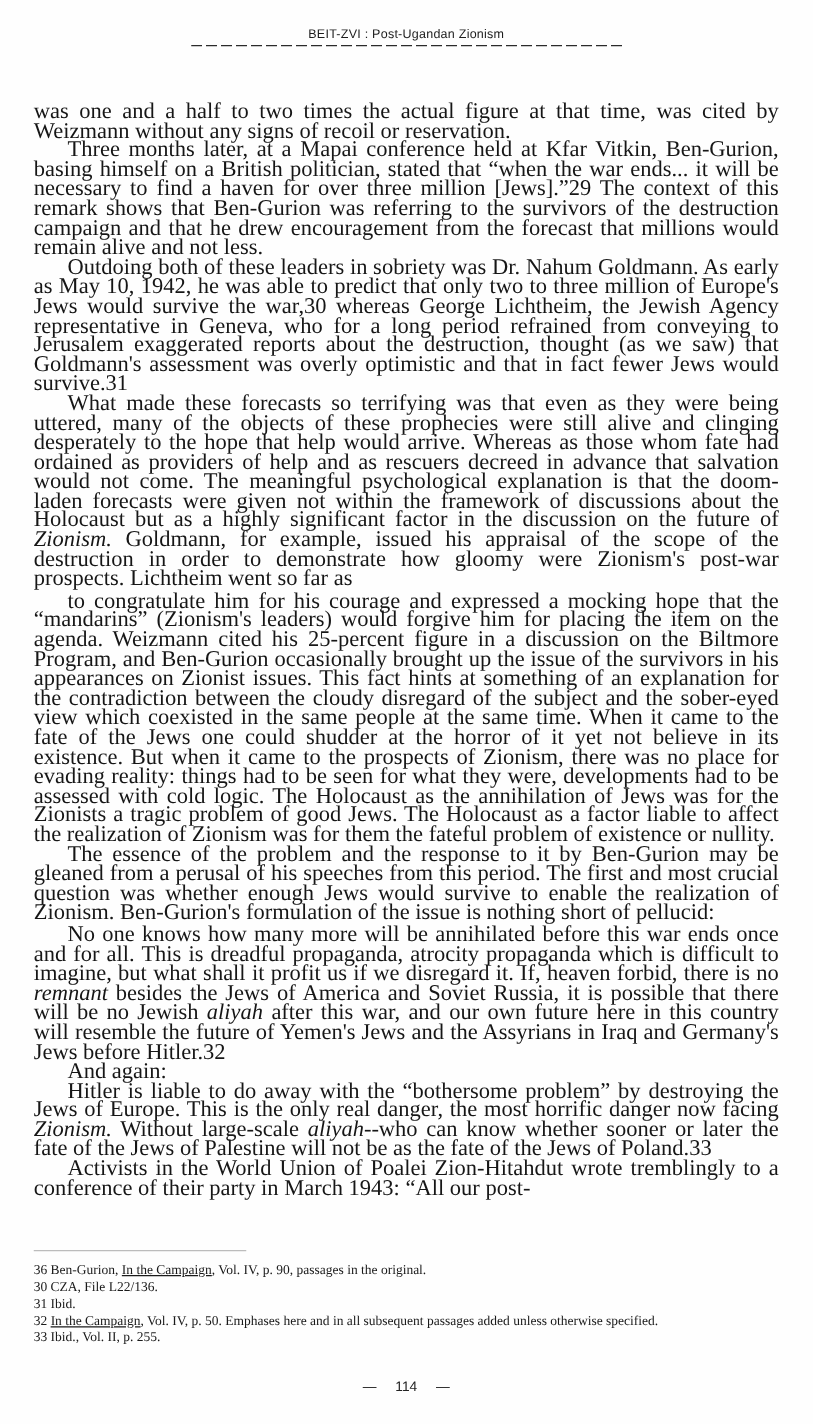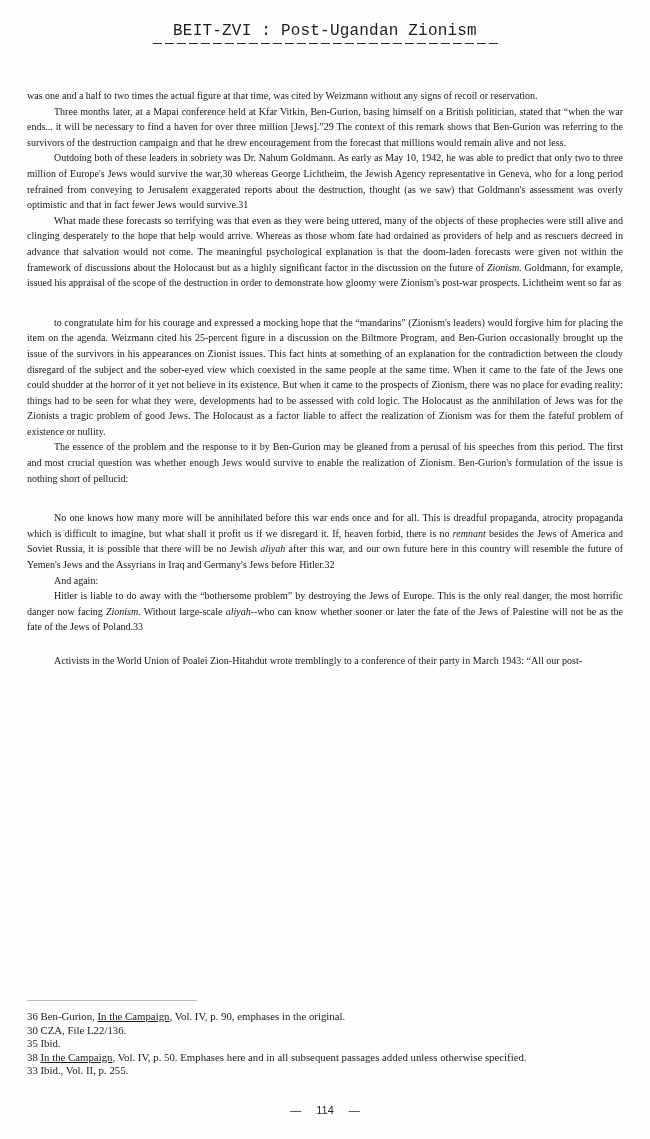--- a/index.html
+++ b/index.html
@@ -9,41 +9,41 @@
     font-family: "Liberation Serif", serif;
     color: #161616;
     position: relative;
     overflow: hidden;
   }
   .page { position: absolute; inset: 0; background: #fefefe; }
 
   .running-head {
     padding-top: 22px;
     text-align: center;
-    font-family: Liberation Mono, monospace;
-    font-size: 16px;
+    font-family: Liberation Sans, sans-serif;
+    font-size: 10px;
     letter-spacing: 0.2px;
     color: #1c1c1c;
   }
   .head-rule {
     width: 345px; height: 1px;
     margin: 3px auto 0;
     background: repeating-linear-gradient(90deg, #2b2b2b 0 9px, transparent 9px 12px);
   }
 
   main {
     margin: 44px 27px 0;
-    font-size: 10px;
+    font-size: 18px;
     line-height: 15.6px;
     text-align: justify;
   }
   .para { margin: 0; text-indent: 27px; }
   .para.first { text-indent: 0; }
-  .gap { margin-top: 24px; }
-  .gap-lg { margin-top: 18px; }
+  .gap { margin-top: 2px; }
+  .gap-lg { }
   .it { font-style: italic; }
   .ul { text-decoration: underline; margin-top: 23px; }
 
   .footnote-block { position: absolute; left: 27px; right: 27px; top: 1000px; }
   .fn-rule { width: 170px; height: 1px; background: #bcbcbc; margin-bottom: 9px; }
   .fn { margin: 0; font-size: 10.8px; line-height: 13.6px; color: #1a1a1a; }
 
   .page-number {
     position: absolute; top: 1104px; left: 0; right: 0;
     display: flex; justify-content: center; align-items: center; gap: 15px;
@@ -78,24 +78,24 @@
 
     <p class="para"><span>And again:</span></p>
 
     <p class="para"><span>Hitler is liable to do away with the “bothersome problem” by destroying the Jews of Europe. This is the only real danger, the most horrific danger now facing </span><span class="it">Zionism.</span><span> Without large-scale </span><span class="it">aliyah</span><span>--who can know whether sooner or later the fate of the Jews of Palestine will not be as the fate of the Jews of Poland.33</span></p>
 
     <p class="para gap-lg"><span>Activists in the World Union of Poalei Zion-Hitahdut wrote tremblingly to a conference of their party in March 1943: “All our post-</span></p>
   </main>
 
   <footer class="footnote-block">
     <div class="fn-rule"></div>
-    <p class="fn"><span>36 Ben-Gurion, </span><span class="ul">In the Campaign</span><span>, Vol. IV, p. 90, emphases in the original.</span></p>
+    <p class="fn"><span>36 Ben-Gurion, </span><span class="ul">In the Campaign</span><span>, Vol. IV, p. 90, passages in the original.</span></p>
     <p class="fn"><span>30 CZA, File L22/136.</span></p>
-    <p class="fn"><span>35 Ibid.</span></p>
-    <p class="fn"><span>38 </span><span class="ul">In the Campaign</span><span>, Vol. IV, p. 50. Emphases here and in all subsequent passages added unless otherwise specified.</span></p>
+    <p class="fn"><span>31 Ibid.</span></p>
+    <p class="fn"><span>32 </span><span class="ul">In the Campaign</span><span>, Vol. IV, p. 50. Emphases here and in all subsequent passages added unless otherwise specified.</span></p>
     <p class="fn"><span>33 Ibid., Vol. II, p. 255.</span></p>
   </footer>
 
   <div class="page-number">
     <span>—</span>
     <span>114</span>
     <span>—</span>
   </div>
 
 </div>

